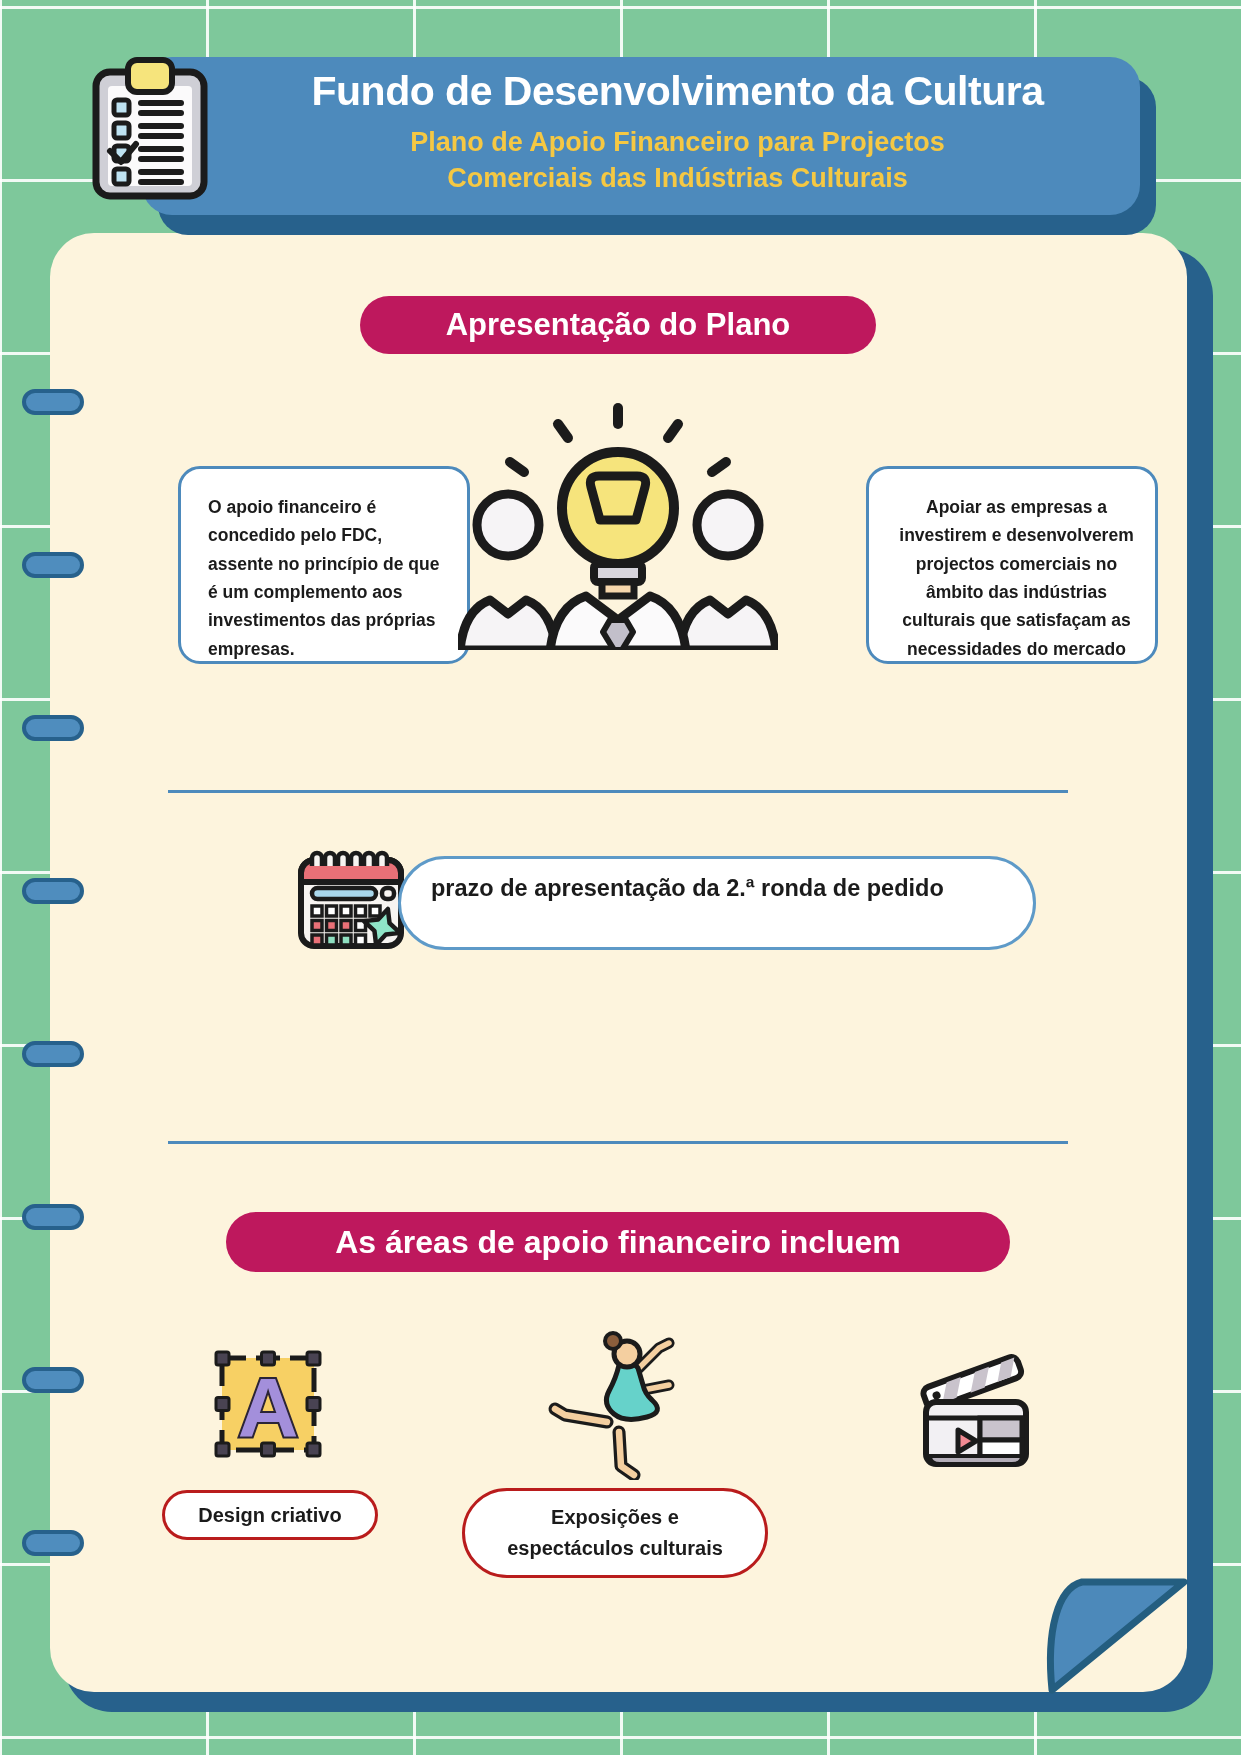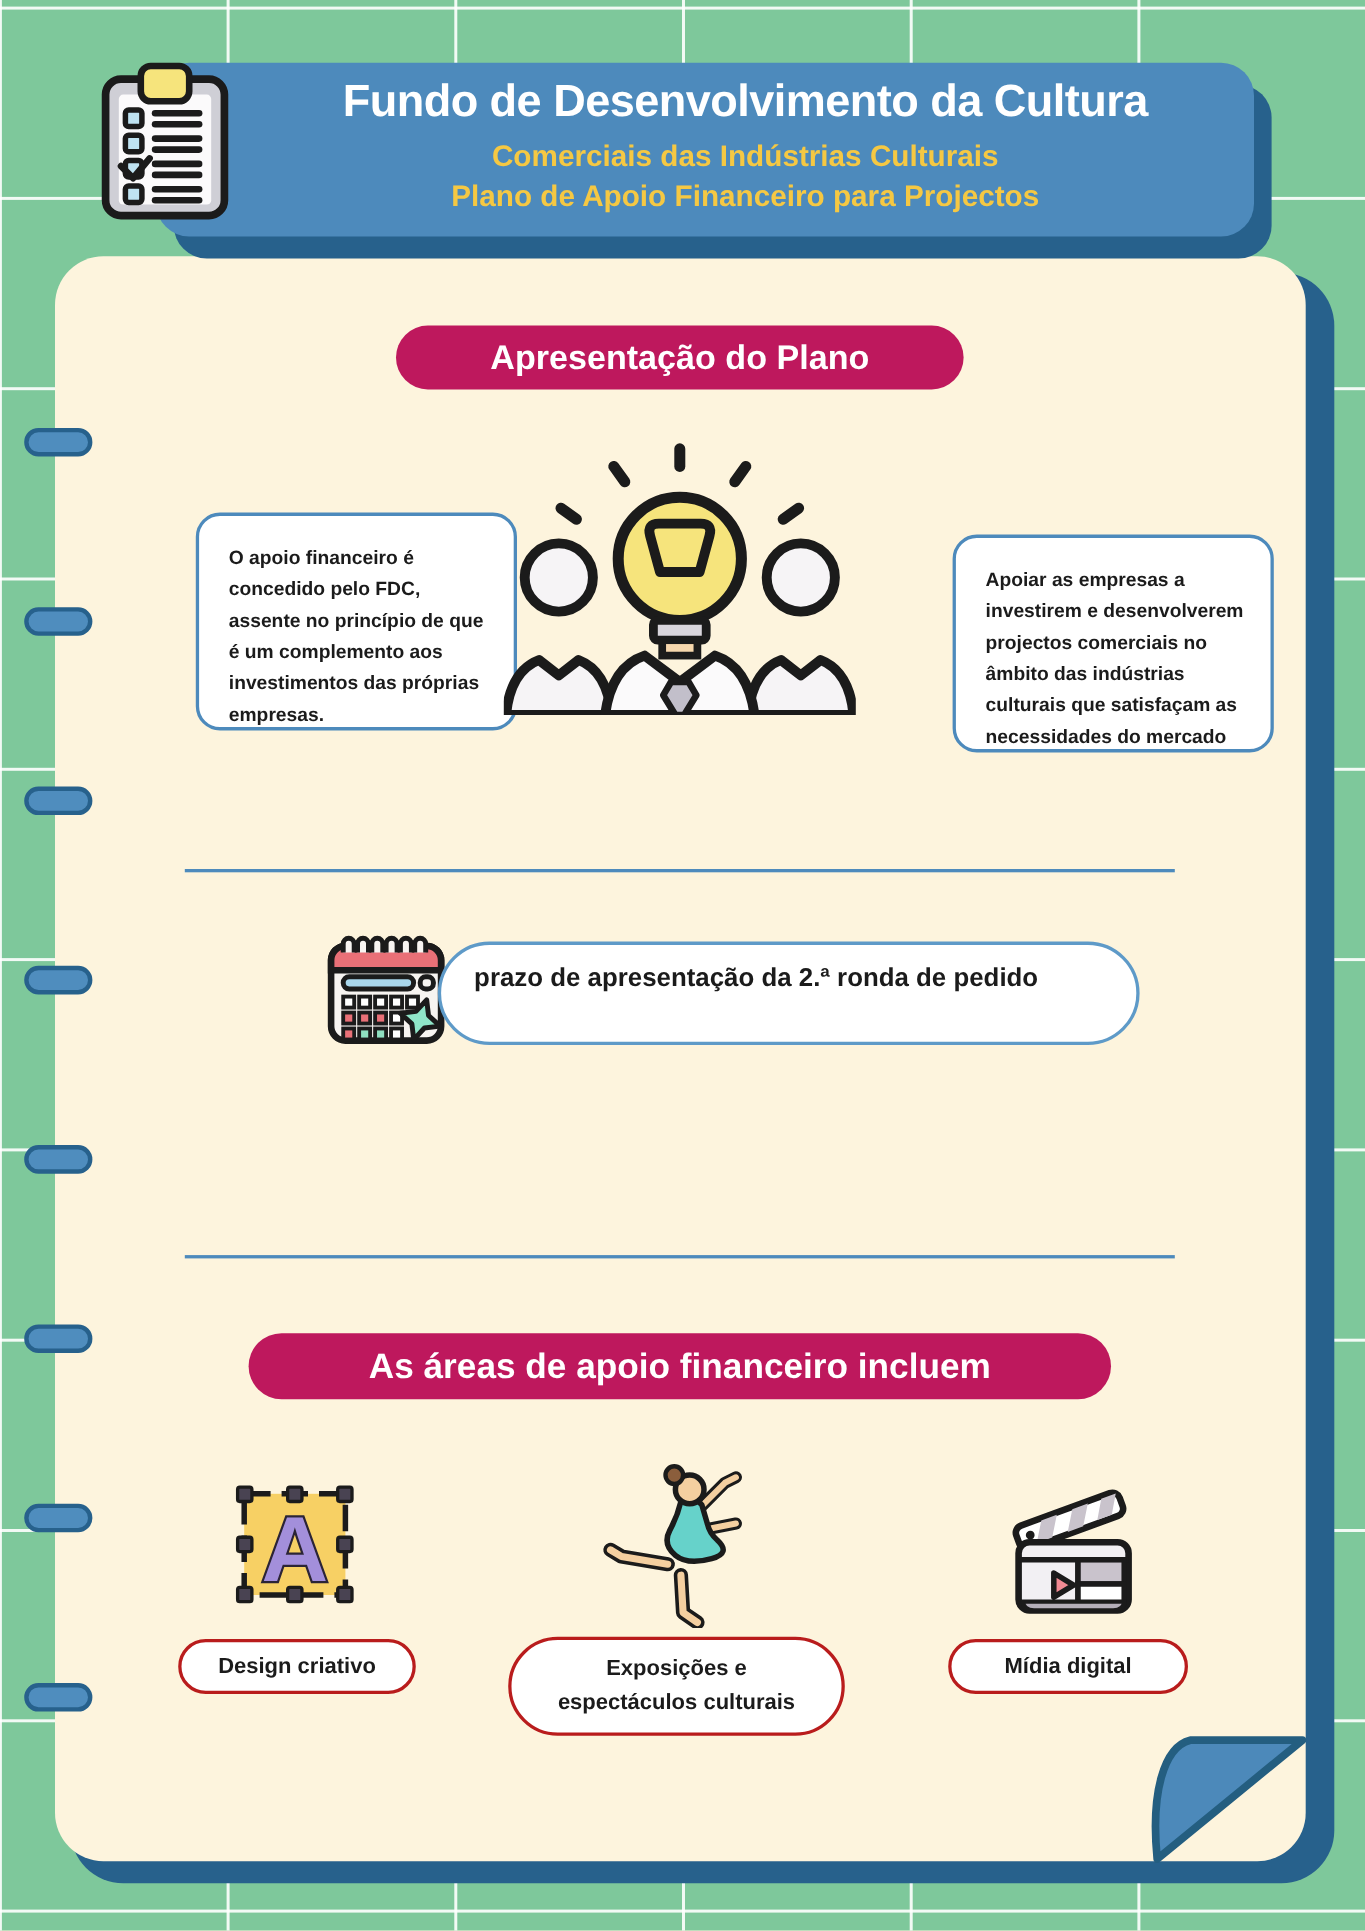--- a/index.html
+++ b/index.html
@@ -28,21 +28,21 @@
   .header-title{font-size:41px;font-weight:bold;letter-spacing:-.5px;}
   .header-sub{margin-top:9px;font-size:27px;font-weight:bold;color:#F5C843;line-height:36px;}
 
   .pill{background:#be185d;color:#fff;font-weight:bold;text-align:center;display:flex;align-items:center;justify-content:center;}
   .pill1{left:360px;top:296px;width:516px;height:58px;border-radius:29px;font-size:31px;}
   .pill2{left:226px;top:1212px;width:784px;height:60px;border-radius:30px;font-size:32px;}
 
   .info-box{width:292px;height:198px;border:3.5px solid #4D8ABC;border-radius:22px;background:#fff;box-sizing:border-box;
     padding:24px 18px 0 27px;font-size:17.5px;font-weight:bold;color:#1b1b1b;line-height:1.62;margin-left:48px;}
   .info-left{left:130px;top:466px;}
-  .info-right{left:818px;top:486px;}
+  .info-right{left:818px;top:466px;text-align:center;}
 
   .divider{height:0;border-top:3px solid #4D8ABC;width:900px;left:168px;}
   .div1{top:790px;}
   .div2{top:1141px;}
 
   .bubble{left:398px;top:856px;width:638px;height:94px;border:3px solid #5E9AC8;border-radius:47px;background:#fff;box-sizing:border-box;
     padding:13px 20px 0 30px;font-size:23.5px;font-weight:bold;color:#1b1b1b;line-height:33px;}
 
   .date-row{left:50px;top:962px;width:1137px;display:flex;justify-content:center;align-items:baseline;gap:16px;color:#2D6794;font-weight:bold;}
   .date-word{font-size:44px;}
@@ -71,22 +71,22 @@
   <div class="abs ring" style="top:1041px"></div>
   <div class="abs ring" style="top:1204px"></div>
   <div class="abs ring" style="top:1367px"></div>
   <div class="abs ring" style="top:1530px"></div>
 
   <div class="abs header-shadow"></div>
   <div class="abs header"></div>
   <div class="abs header-text">
     <div class="header-title">Fundo de Desenvolvimento da Cultura</div>
     <div class="header-sub">
+      <div>Plano de Apoio Financeiro para Projectos</div>
       <div>Comerciais das Indústrias Culturais</div>
-      <div>Plano de Apoio Financeiro para Projectos</div>
     </div>
   </div>
 
   <svg class="abs" style="left:86px;top:52px" width="128" height="152" viewBox="0 0 128 152">
     <rect x="10" y="20" width="108" height="124" rx="14" fill="#CFCFD6" stroke="#1b1b1b" stroke-width="7"></rect>
     <rect x="22" y="34" width="84" height="100" rx="4" fill="#FBFAFB"></rect>
     <rect x="42" y="8" width="44" height="32" rx="9" fill="#F6E47C" stroke="#1b1b1b" stroke-width="6"></rect>
     <g>
       <rect x="28" y="48" width="15" height="15" rx="3" fill="#BFE3F2" stroke="#1b1b1b" stroke-width="5"></rect>
       <rect x="52" y="48" width="46" height="6" rx="3" fill="#1b1b1b"></rect>
@@ -212,19 +212,18 @@
     <line x1="62" y1="82" x2="62" y2="122" stroke="#1b1b1b" stroke-width="5"></line>
     <rect x="62" y="82" width="42" height="22" fill="#C9C3CC" stroke="#1b1b1b" stroke-width="5"></rect>
     <rect x="62" y="104" width="42" height="18" fill="#fff" stroke="#1b1b1b" stroke-width="5"></rect>
     <path d="M40 94 l18 11 -18 11 z" fill="#F28A93" stroke="#1b1b1b" stroke-width="5" stroke-linejoin="round"></path>
     <path d="M12 120 h92 q0 8 -10 8 h-72 q-10 0 -10 -8 z" fill="#B4AEB9" stroke="#1b1b1b" stroke-width="4"></path>
   </svg>
 
   <div class="abs area-label label1">Design criativo</div>
   <div class="abs area-label label2">Exposições e
 espectáculos culturais</div>
-  <div class="abs area-label label3">Mídia digital</div>
 
   <svg class="abs" style="left:1040px;top:1572px" width="150" height="124" viewBox="0 0 150 124">
     <path d="M12 118 C6 58 18 16 42 10 L144 10 Z" fill="#4C89BA" stroke="#245E80" stroke-width="7" stroke-linejoin="round"></path>
   </svg>
 
 </div>
 
 </body></html>

